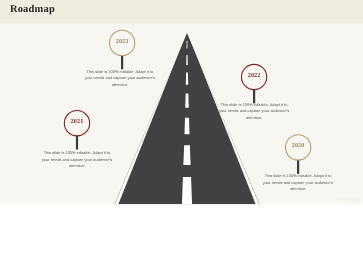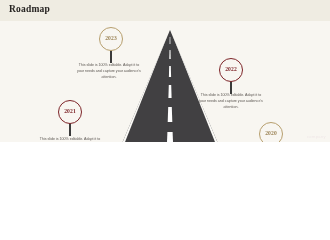--- a/index.html
+++ b/index.html
@@ -3,21 +3,21 @@
 <meta charset="utf-8">
 <style>
   html, body {
     margin: 0;
     padding: 0;
     background: #ffffff;
   }
   #slide {
     position: relative;
     width: 330px;
-    height: 142px;
+    height: 186px;
     background: #f8f6f1;
     overflow: hidden;
     font-family: "Liberation Sans", sans-serif;
   }
 
   
   #header-band {
     position: absolute;
     left: 0; top: 0;
     width: 330px;

